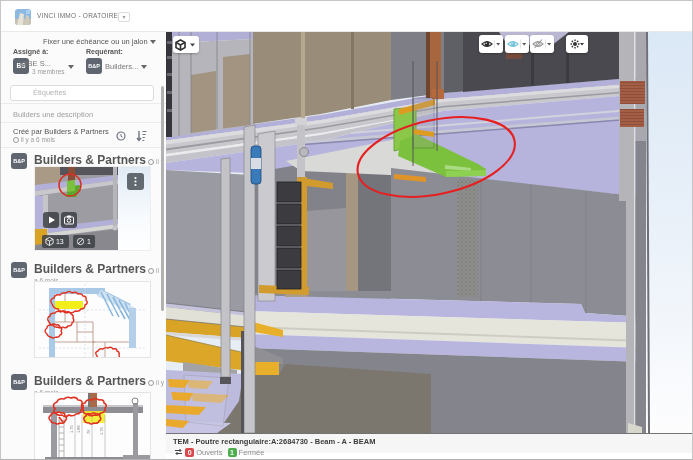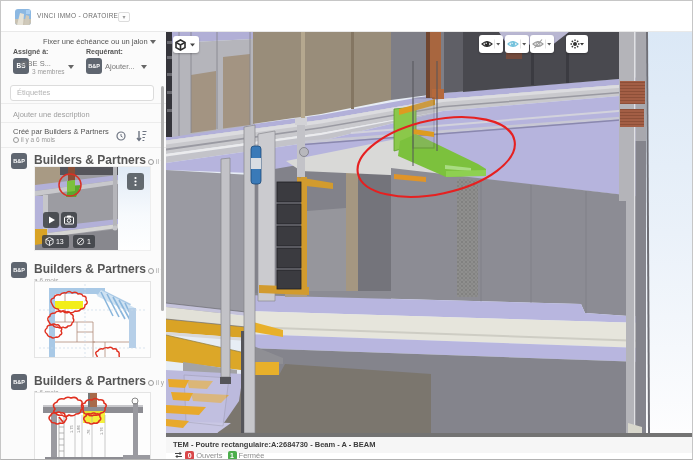--- a/index.html
+++ b/index.html
@@ -12,34 +12,34 @@
 #hdr .thumb { position:absolute; left:14px; top:8px; width:16px; height:16px; border-radius:3px; overflow:hidden; }
 #hdr .title { position:absolute; left:36px; top:11px; font-size:6.5px; color:#6f6f6f; letter-spacing:0.25px; }
 #hdr .chev { position:absolute; left:117px; top:11px; width:12px; height:10px; border:1px solid #dcdcdc; border-radius:2px; color:#9a9a9a; font-size:6px; text-align:center; line-height:9px; background:#fdfdfd;}
 
 
 #side { position:absolute; left:0; top:31px; width:165px; height:428px; background:#fbfbfb; }
 .srow { position:absolute; font-size:7.5px; color:#666; }
 .bold { font-weight:bold; color:#555; font-size:7px; }
 .badge { position:absolute; width:16px; height:16px; border-radius:3px; background:#5f6670; color:#fff; font-weight:bold; text-align:center; }
 .caret { display:inline-block; width:0; height:0; border-left:3px solid transparent; border-right:3px solid transparent; border-top:4px solid #666; vertical-align:middle; }
-.tag-input { position:absolute; left:9px; top:53px; width:144px; height:16px; background:#fff; border:1px solid #dcdcdc; border-radius:3px; font-size:7.5px; color:#b5b5b5; line-height:14px; padding-left:6px; }
+.tag-input { position:absolute; left:9px; top:53px; width:144px; height:16px; background:#fff; border:1px solid #dcdcdc; border-radius:3px; font-size:7.5px; color:#b5b5b5; line-height:14px; padding-left:22px; }
 .divider { position:absolute; left:0; width:165px; height:1px; background:#ececec; }
 .cmt-name { font-size:12px; color:#555; font-weight:bold; }
 .cmt-time { font-size:6.5px; color:#a0a0a0; font-weight:normal; }
 .thumbbox { position:absolute; left:33px; width:117px; background:#fff; border:1px solid #eee; overflow:hidden; }
 .clockico { display:inline-block; width:7px; height:7px; border:1px solid #999; border-radius:50%; position:relative; vertical-align:-1px; }
 #scrollthumb { position:absolute; left:160px; top:85px; width:3px; height:225px; background:#b2b2b2; border-radius:2px; }
 
 
 #viewer { position:absolute; left:165px; top:31px; width:527px; height:401px; background:#e7edf5; overflow:hidden; }
 .vbtn { position:absolute; background:#fff; border-radius:3px; box-shadow:0 1px 2px rgba(0,0,0,0.25); display:flex; align-items:center; justify-content:center; }
 
 
-#bbar { position:absolute; left:165px; top:432px; width:527px; height:20px; background:#f6f6f6; border-top:4px solid #737373; }
+#bbar { position:absolute; left:165px; top:432px; width:527px; height:20px; background:#f6f6f6; border-top:1px solid #737373; }
 #bbar .t1 { position:absolute; left:7px; top:3px; font-size:7.5px; color:#3c3c3c; font-weight:bold; }
 #bbar .t2 { position:absolute; left:8px; top:14px; font-size:7.5px; color:#8d8d8d; }
 .sbadge { display:inline-block; min-width:9px; padding:0 2px; height:9px; line-height:9px; border-radius:2px; color:#fff; font-size:7px; font-weight:bold; text-align:center; vertical-align:0px;}
 </style>
 </head>
 <body>
 <div id="app">
 
   <div id="viewer">
     <svg width="527" height="401" viewBox="165 31 527 401" xmlns="http://www.w3.org/2000/svg">
@@ -304,27 +304,27 @@
     <div class="srow" style="left:42px; top:5px; color:#555;">Fixer une échéance ou un jalon <span class="caret"></span></div>
 
     <div class="srow bold" style="left:12px; top:16px;">Assigné à:</div>
     <div class="srow bold" style="left:85px; top:16px;">Requérant:</div>
 
     <div class="badge" style="left:12px; top:26px; font-size:6.5px; line-height:16px;">BS</div>
     <div class="srow" style="left:19px; top:27px; color:#777;">@BE S...</div>
     <div class="srow" style="left:31px; top:36px; font-size:6.5px; color:#9a9a9a;">3 membres</div>
     <div class="caret abs" style="left:67px; top:33px;"></div>
     <div class="badge" style="left:85px; top:26px; font-size:5.5px; line-height:16px;">B&amp;P</div>
-    <div class="srow" style="left:104px; top:30px; color:#777;">Ajouter...</div>
+    <div class="srow" style="left:104px; top:30px; color:#777;">Builders...</div>
     <div class="caret abs" style="left:140px; top:33px;"></div>
 
     <div class="tag-input">Étiquettes</div>
 
     <div class="divider" style="top:71px;"></div>
-    <div class="srow" style="left:12px; top:78px; color:#9e9e9e;">Ajouter une description</div>
+    <div class="srow" style="left:12px; top:78px; color:#9e9e9e;">Builders une description</div>
     <div class="divider" style="top:90px;"></div>
 
     <div class="srow" style="left:12px; top:95px; color:#555;">Créé par Builders &amp; Partners</div>
     <div class="srow" style="left:12px; top:104px; font-size:6.5px; color:#9a9a9a;"><span class="clockico" style="width:6px;height:6px;"></span> il y a 6 mois</div>
     <svg class="abs" style="left:115px; top:99px;" width="10" height="10" viewBox="0 0 10 10">
       <circle cx="5" cy="5" r="4" fill="none" stroke="#6e7582" stroke-width="1.2"></circle>
       <path d="M5 3 v2.2 l1.6 1" stroke="#6e7582" stroke-width="1" fill="none"></path>
     </svg>
     <svg class="abs" style="left:135px; top:98px;" width="11" height="12" viewBox="0 0 11 12">
       <path d="M3 1 v9 M1 8 l2 2.5 l2 -2.5" stroke="#6e7582" stroke-width="1.4" fill="none"></path>

